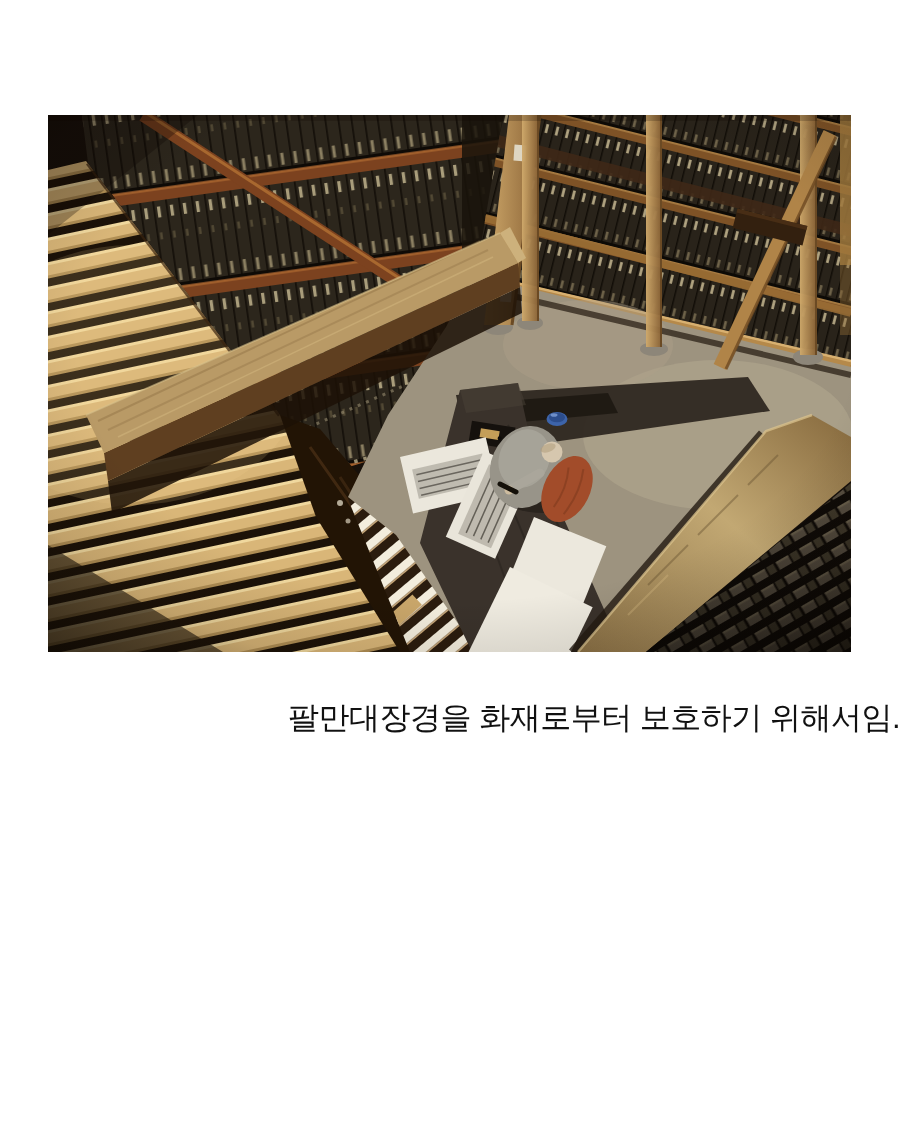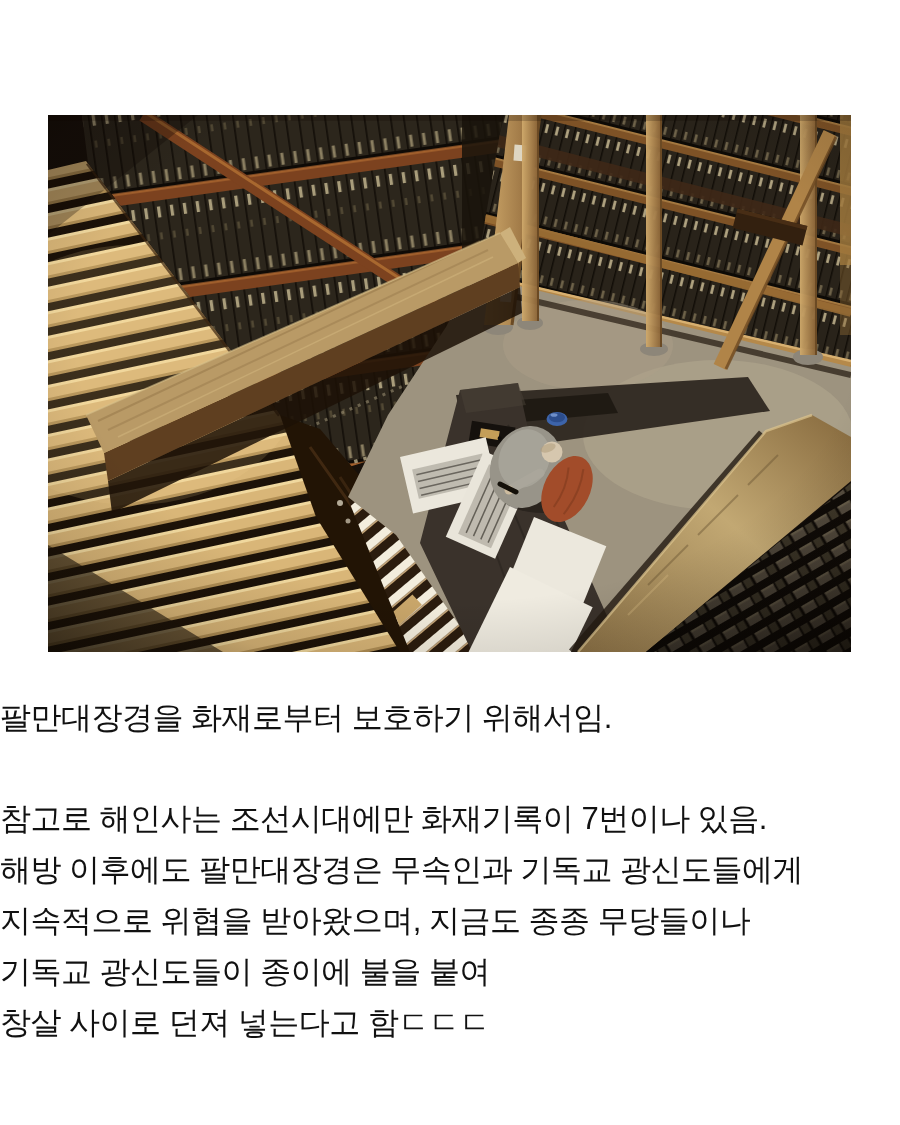--- a/index.html
+++ b/index.html
@@ -4,21 +4,21 @@
 <style>
   html,body{margin:0;padding:0;}
   body{
     width:900px;height:1125px;background:#ffffff;position:relative;
     font-family:"Liberation Sans", sans-serif;overflow:hidden;
   }
   figure.photo{position:absolute;left:48px;top:115px;width:803px;height:537px;margin:0;padding:0;}
   figure.photo svg{display:block;width:803px;height:537px;}
   .caption{
     position:absolute;left:0;top:692px;width:900px;
-    text-align:left;color:#111111;
+    text-align:right;color:#111111;
     font-size:31px;line-height:51px;font-weight:500;letter-spacing:-0.5px;
   }
   .caption p{margin:0;}
   .caption .p2{margin-top:50px;}
 </style>
 </head>
 <body>
 
 <figure class="photo">
 <svg viewBox="0 0 803 537" xmlns="http://www.w3.org/2000/svg">
@@ -274,20 +274,13 @@
   </g>
 
   <rect width="803" height="537" fill="url(#vg)"></rect>
   <path d="M0,0 L150,0 L0,120 Z" fill="#0d0702" opacity="0.3"></path>
   <rect width="803" height="6" fill="#0d0702" opacity="0.2"></rect>
 </svg>
 </figure>
 
 <div class="caption">
   <p class="p1">팔만대장경을 화재로부터 보호하기 위해서임.</p>
-  <div class="p2">
-    <p>참고로 해인사는 조선시대에만 화재기록이 7번이나 있음.</p>
-    <p>해방 이후에도 팔만대장경은 무속인과 기독교 광신도들에게</p>
-    <p>지속적으로 위협을 받아왔으며, 지금도 종종 무당들이나</p>
-    <p>기독교 광신도들이 종이에 불을 붙여</p>
-    <p>창살 사이로 던져 넣는다고 함ㄷㄷㄷ</p>
-  </div>
 </div>
 
 </body></html>

